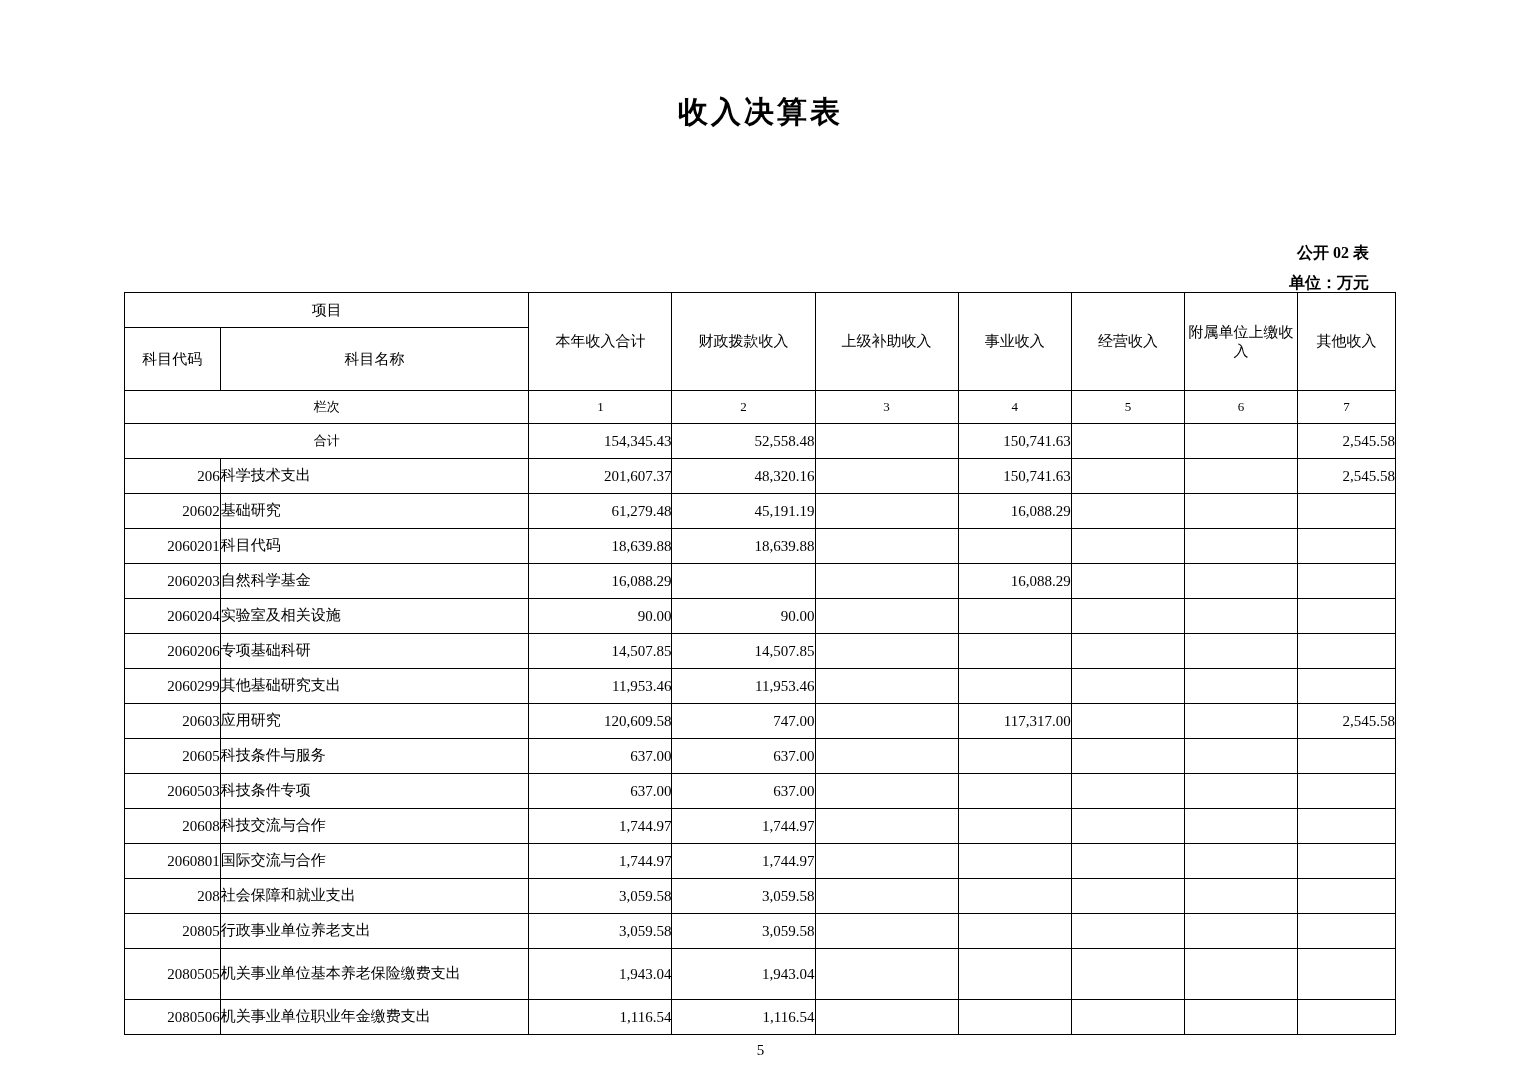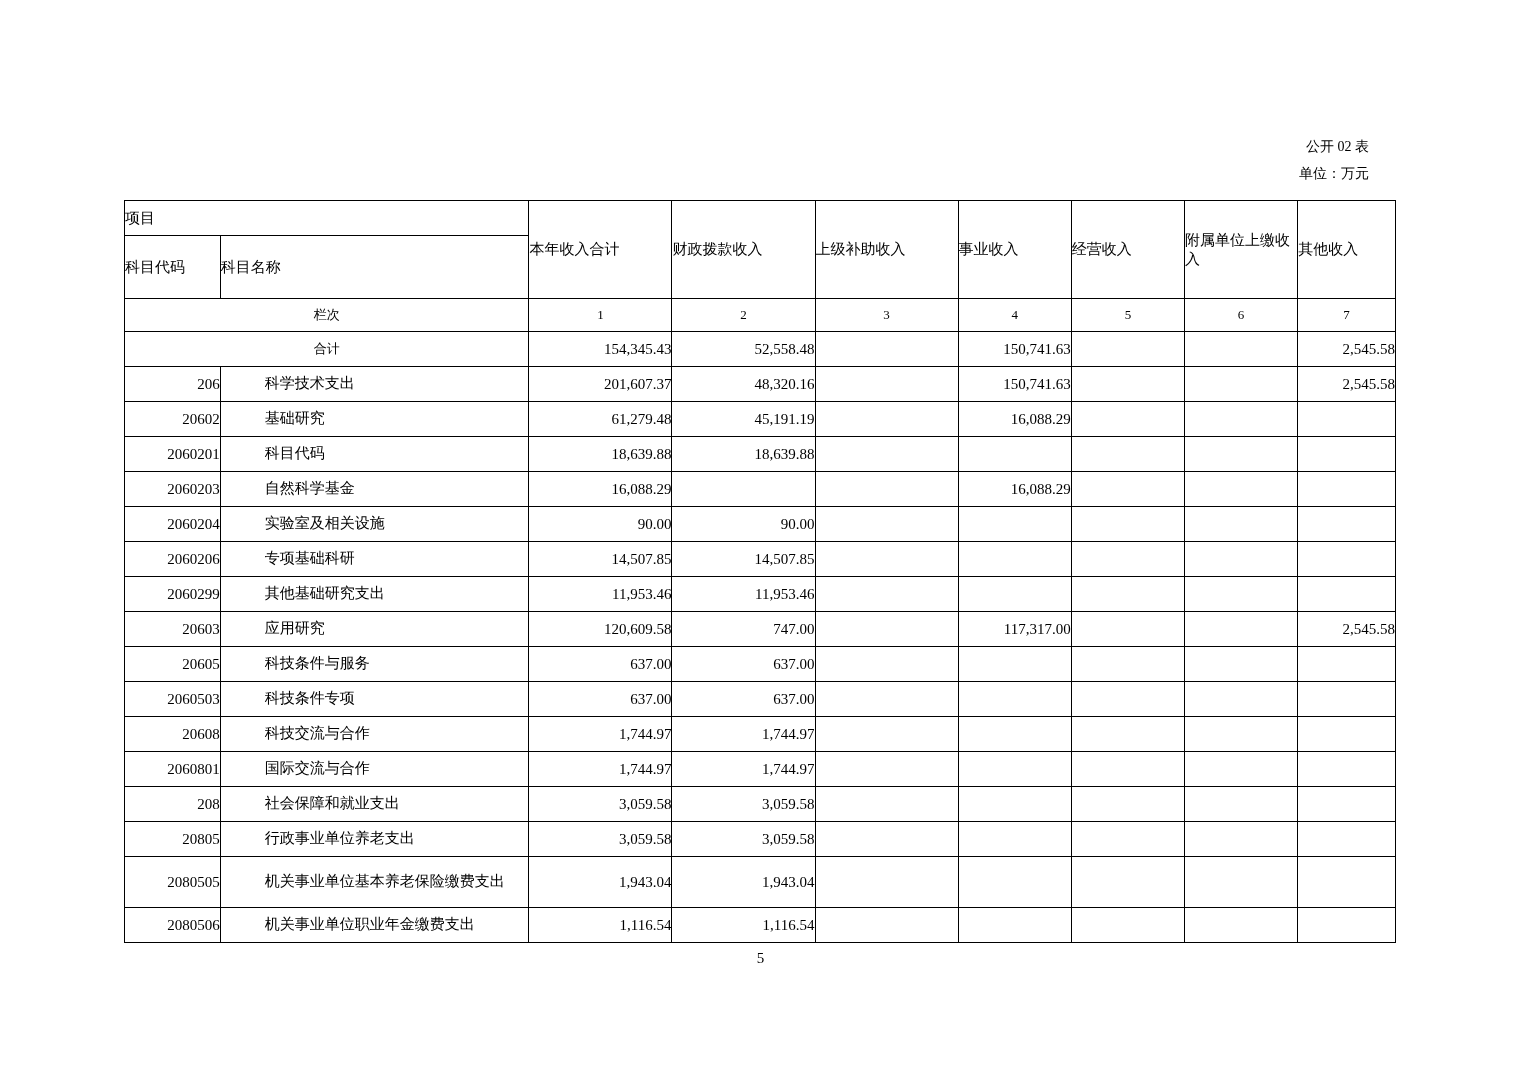--- a/index.html
+++ b/index.html
@@ -25,24 +25,25 @@
     text-align: center;
     font-size: 30px;
     font-weight: bold;
     letter-spacing: 3px;
     margin-top: 92px;
     font-family: "Liberation Serif", "DejaVu Serif", serif;
   }
   .meta {
     position: absolute;
     right: 152px;
-    top: 134px;
+    top: 146px;
     text-align: right;
-    font-size: 14px;
+    font-size: 16px;
     line-height: 1.9;
+    font-weight: bold;
   }
   .table-wrap {
     position: absolute;
     left: 124px;
     top: 200px;
     width: 1272px;
   }
   table.fin {
     border-collapse: collapse;
     width: 1272px;
@@ -59,20 +60,21 @@
   .c-name   { width: 300px; }
   .c-num    { width: 139px; }
   .c-num2   { width: 139px; }
   .c-num3   { width: 139px; }
   .c-num4   { width: 110px; }
   .c-num5   { width: 110px; }
   .c-num6   { width: 110px; }
   .c-num7   { width: 95px; }
 
   .hcell {
+    text-align: center;
     height: 34px;
     font-size: 15px;
   }
   .hcell.tall { height: 62px; }
   .hdr-item { height: 34px; }
   .rowlbl {
     text-align: center;
     height: 32px;
     font-size: 13px;
   }
@@ -88,36 +90,37 @@
     font-size: 15px;
     height: 34px;
   }
   td.namecell {
     text-align: left;
     padding-left: 12px;
     font-size: 15px;
     height: 34px;
     line-height: 1.45;
   }
-  td.namecell.wrap { padding-right: 6px; padding-left: 44px; }
+  td.namecell.wrap { padding-right: 6px; }
   tr.tall td { height: 50px; }
   .page-no {
     position: absolute;
     left: 0;
     right: 0;
     top: 950px;
     text-align: center;
     font-size: 15px;
   }
 </style>
 </head>
 <body>
 
 <div class="page">
 
+  <div class="title">收入决算表</div>
 
   <div class="meta">
     <div>公开 02 表</div>
     <div>单位：万元</div>
   </div>
 
   <div class="table-wrap">
     <table class="fin">
       <colgroup>
         <col class="c-code">

